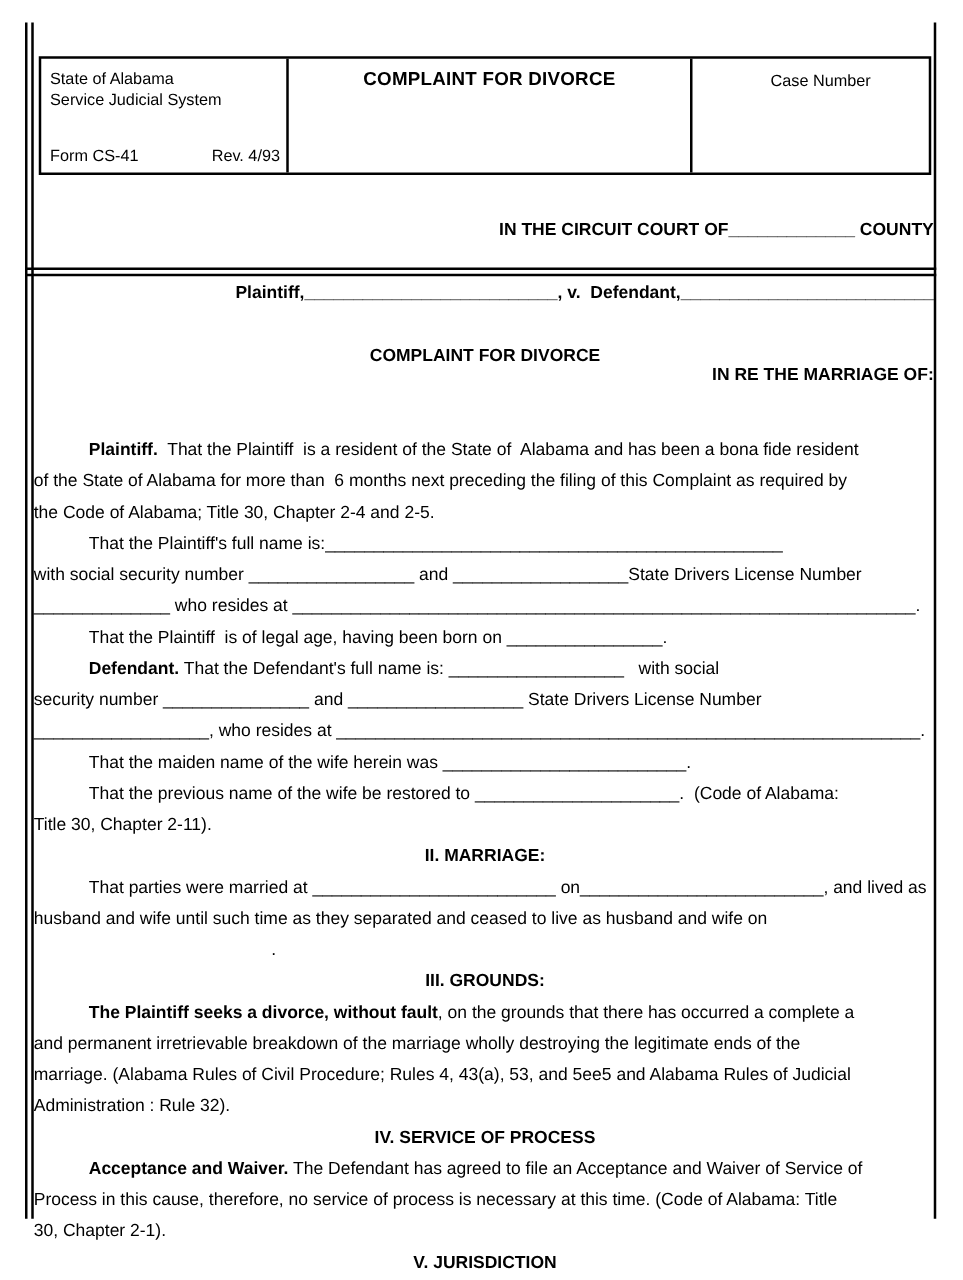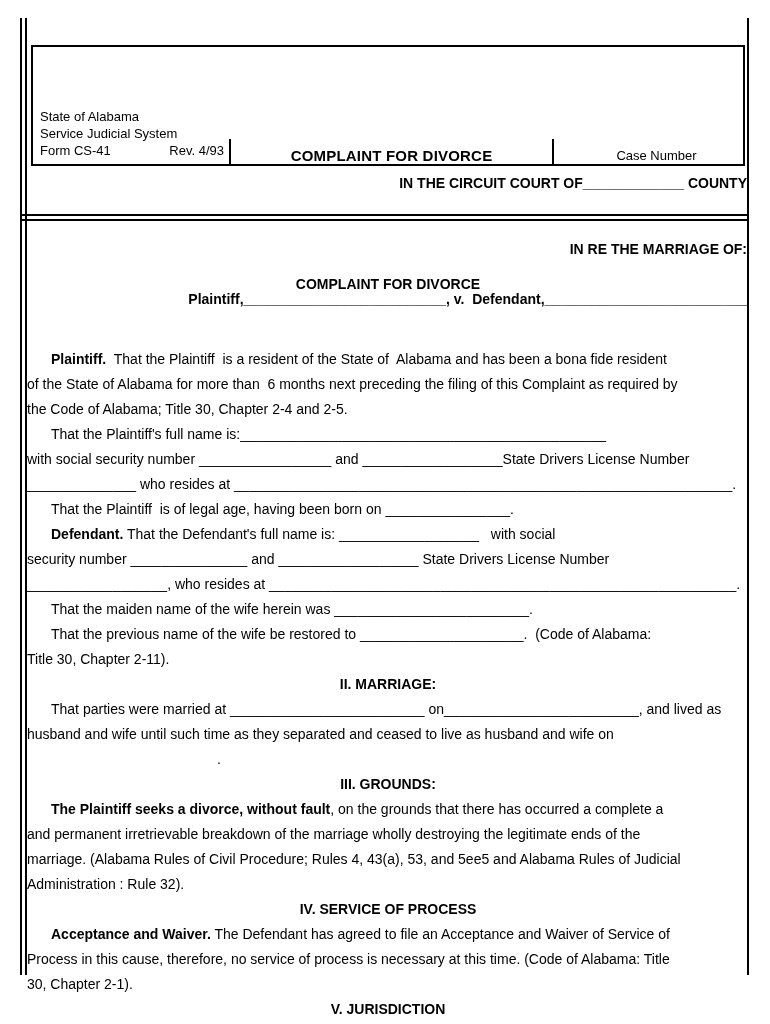--- a/index.html
+++ b/index.html
@@ -10,22 +10,22 @@
   
   .vline-left {
     position:absolute; left:20px; top:18px; height:957px; width:7px;
     border-left:2px solid #000; border-right:2px solid #000; box-sizing:border-box;
   }
   .vline-right {
     position:absolute; left:747px; top:18px; height:957px; width:2px; background:#000;
   }
   
   .hdr {
-    position:absolute; left:31px; top:45px; width:714px; height:121px;
-    border:2px solid #000; box-sizing:border-box; display:flex; font-size:13px; line-height:17px;align-items:flex-end;
+    position:absolute; left:31px; top:45px; width:714px; height:95px;
+    border:2px solid #000; box-sizing:border-box; display:flex; font-size:13px; line-height:17px;
   }
   .hcell { box-sizing:border-box; }
   .c1 { width:196px; padding:7px 5px 5px 7px; display:flex; flex-direction:column; }
   .formrow { margin-top:auto; display:flex; justify-content:space-between; }
   .c2 { width:325px; border-left:2px solid #000; border-right:2px solid #000; text-align:center; padding-top:8px; }
   .htitle { font-weight:bold; font-size:15px; letter-spacing:.2px; }
   .c3 { flex:1; text-align:center; padding-top:9px;padding-left:16px; }
   
   .court {
     position:absolute; left:27px; top:142px; width:720px; box-sizing:border-box;
@@ -38,21 +38,21 @@
     position:absolute; left:20px; top:214px; width:729px; height:7px;
     border-top:2px solid #000; border-bottom:2px solid #000; box-sizing:border-box;
   }
   
   .bodytext {
     position:absolute; left:27px; top:222px; width:722px;
     font-size:14px; line-height:25px; white-space:pre;
   }
   .bline { height:25px; white-space:pre; }
   .center { text-align:center; font-weight:bold; }
-  .ind { padding-left:24px; }
+  .ind { padding-left:44px; }
   .dot { padding-left:190px; }
   .b { font-weight:bold; }
 </style>
 </head>
 <body>
 
 <div class="page">
 
   <div class="vline-left"></div>
   <div class="vline-right"></div>
@@ -69,22 +69,22 @@
     <div class="hcell c2">
       <div class="htitle">COMPLAINT FOR DIVORCE</div>
     </div>
     <div class="hcell c3">
       <div>Case Number</div>
     </div>
   </div>
 
   <div class="court">
     <div class="cline">IN THE CIRCUIT COURT OF_____________ COUNTY</div>
+    <div class="cline">Plaintiff,__________________________, v.  Defendant,__________________________</div>
     <div class="cline cgap">IN RE THE MARRIAGE OF:</div>
-    <div class="cline">Plaintiff,__________________________, v.  Defendant,__________________________</div>
   </div>
 
   <div class="rule"></div>
 
   <div class="bodytext">
     <div class="bline center">COMPLAINT FOR DIVORCE</div>
     <div><div class="bline ind"><span class="b">Plaintiff.</span><span>  That the Plaintiff  is a resident of the State of  Alabama and has been a bona fide resident</span></div><div class="bline"><span>of the State of Alabama for more than  6 months next preceding the filing of this Complaint as required by</span></div><div class="bline"><span>the Code of Alabama; Title 30, Chapter 2-4 and 2-5.</span></div><div class="bline ind"><span>That the Plaintiff's full name is:_______________________________________________</span></div><div class="bline"><span>with social security number _________________ and __________________State Drivers License Number</span></div><div class="bline"><span>______________ who resides at ________________________________________________________________.</span></div><div class="bline ind"><span>That the Plaintiff  is of legal age, having been born on ________________.</span></div><div class="bline ind"><span class="b">Defendant.</span><span> That the Defendant's full name is: __________________   with social</span></div><div class="bline"><span>security number _______________ and __________________ State Drivers License Number</span></div><div class="bline"><span>__________________, who resides at ____________________________________________________________.</span></div><div class="bline ind"><span>That the maiden name of the wife herein was _________________________.</span></div><div class="bline ind"><span>That the previous name of the wife be restored to _____________________.  (Code of Alabama:</span></div><div class="bline"><span>Title 30, Chapter 2-11).</span></div><div class="bline center"><span class="b">II. MARRIAGE:</span></div><div class="bline ind"><span>That parties were married at _________________________ on_________________________, and lived as</span></div><div class="bline"><span>husband and wife until such time as they separated and ceased to live as husband and wife on</span></div><div class="bline dot"><span>.</span></div><div class="bline center"><span class="b">III. GROUNDS:</span></div><div class="bline ind"><span class="b">The Plaintiff seeks a divorce, without fault</span><span>, on the grounds that there has occurred a complete a</span></div><div class="bline"><span>and permanent irretrievable breakdown of the marriage wholly destroying the legitimate ends of the</span></div><div class="bline"><span>marriage. (Alabama Rules of Civil Procedure; Rules 4, 43(a), 53, and 5ee5 and Alabama Rules of Judicial</span></div><div class="bline"><span>Administration : Rule 32).</span></div><div class="bline center"><span class="b">IV. SERVICE OF PROCESS</span></div><div class="bline ind"><span class="b">Acceptance and Waiver.</span><span> The Defendant has agreed to file an Acceptance and Waiver of Service of</span></div><div class="bline"><span>Process in this cause, therefore, no service of process is necessary at this time. (Code of Alabama: Title</span></div><div class="bline"><span>30, Chapter 2-1).</span></div><div class="bline center"><span class="b">V. JURISDICTION</span></div><div class="bline ind"></div></div>
   </div>
 
 </div>

